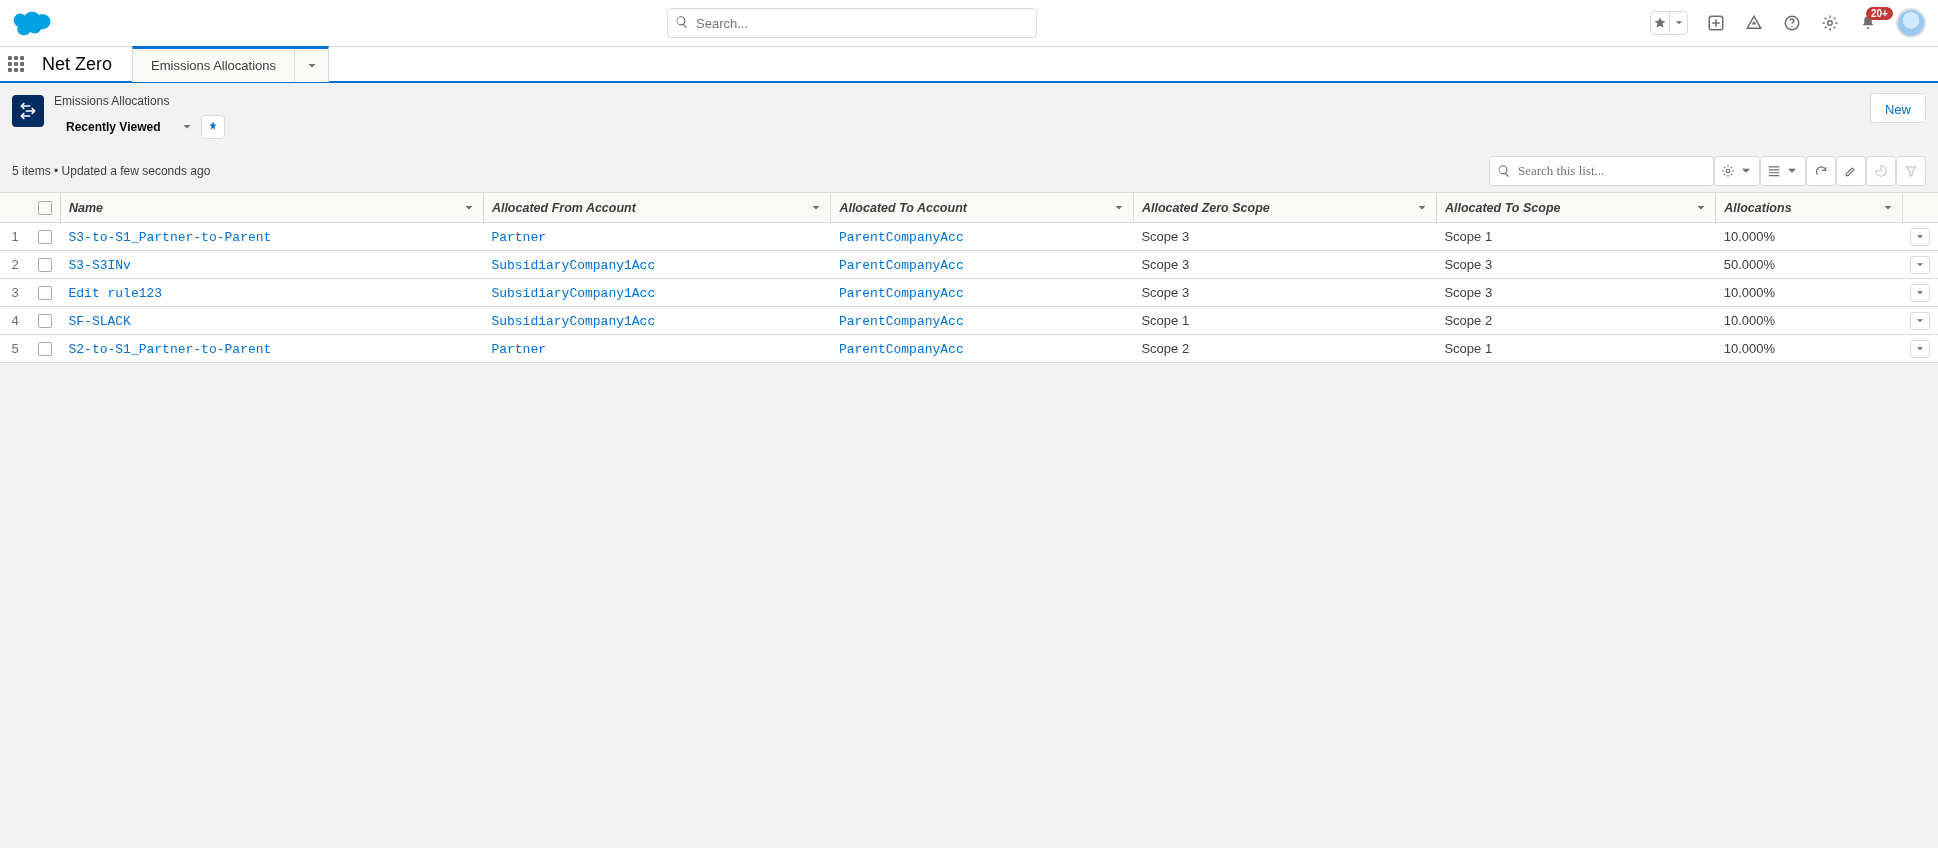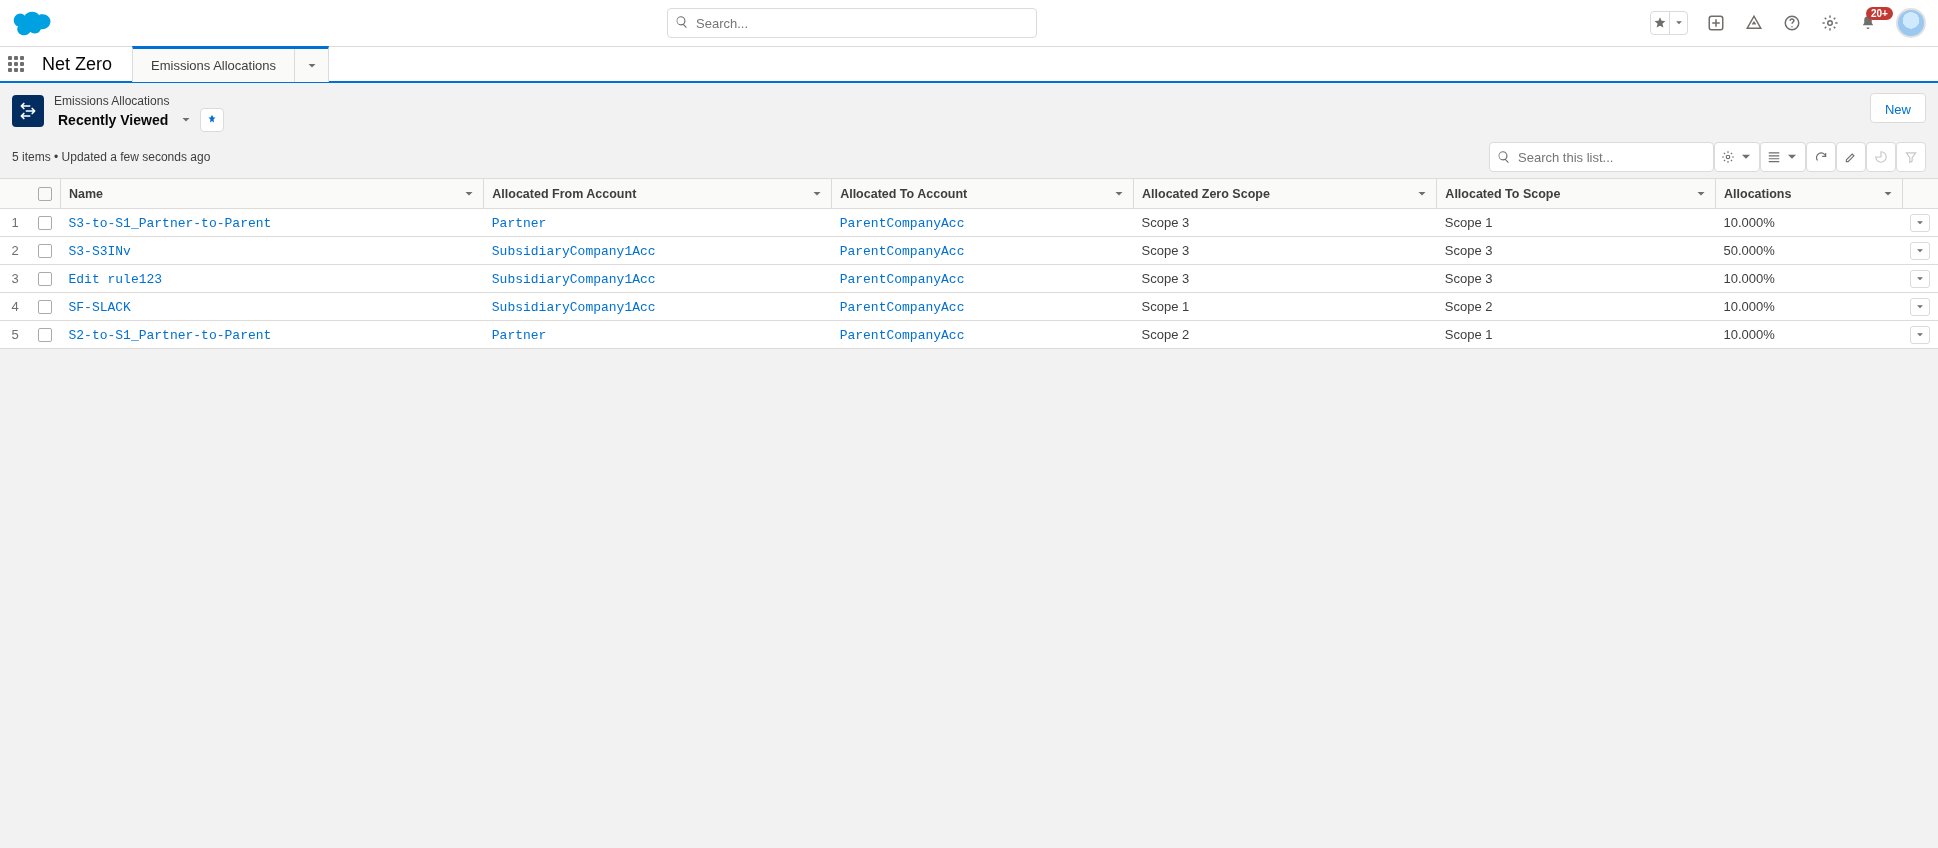--- a/index.html
+++ b/index.html
@@ -46,45 +46,45 @@
   .tab-caret{width:34px;display:flex;align-items:center;justify-content:center;border-left:1px solid var(--border);height:100%;cursor:pointer;}
   .tab-caret svg{width:12px;height:12px;fill:#706e6b;}
 
   
   .page-header{padding:10px 12px 6px;}
   .ph-top{display:flex;align-items:flex-start;gap:10px;}
   .obj-icon{width:32px;height:32px;border-radius:4px;background:#032d60;display:flex;align-items:center;justify-content:center;margin-top:2px;}
   .obj-icon svg{width:20px;height:20px;fill:#fff;}
   .ph-titles small{font-size:12px;color:var(--text);}
   .ph-title-row{display:flex;align-items:center;gap:8px;}
-  .ph-title-row h1{margin:4px;font-size:14px;font-weight:700;color:var(--text-dark);}
+  .ph-title-row h1{margin:12px;font-size:12px;font-weight:700;color:var(--text-dark);}
   .ph-title-row .caret{width:12px;height:12px;fill:#706e6b;cursor:pointer;}
   .pin-btn{width:24px;height:24px;border:1px solid var(--border);background:#fff;border-radius:4px;display:flex;align-items:center;justify-content:center;cursor:pointer;}
   .pin-btn svg{width:12px;height:12px;fill:#0070d2;}
   .ph-actions{margin-left:auto;}
   .btn{border:1px solid var(--border);background:#fff;border-radius:4px;height:30px;padding:8px 14px;cursor:pointer;font-size:13px;color:var(--link);}
   .ph-second{display:flex;align-items:center;margin-top:10px;gap:12px;}
   .meta-text{font-size:12px;color:var(--text);}
-  .list-controls{margin-left:auto;display:flex;align-items:center;}
+  .list-controls{margin-left:auto;display:flex;align-items:center;font-family:Liberation Serif, serif;}
   .list-search{position:relative;width:225px;}
   .list-search input{width:100%;height:30px;border:1px solid var(--border);border-radius:4px;padding:0 8px 0 28px;font-size:13px;color:#706e6b;background:#fff;}
   .list-search svg{position:absolute;left:8px;top:8px;width:14px;height:14px;fill:#706e6b;}
   .ctrl-btn{height:30px;min-width:30px;border:1px solid var(--border);background:#fff;border-radius:4px;display:flex;align-items:center;justify-content:center;cursor:pointer;padding:0 6px;gap:4px;color:#706e6b;}
   .ctrl-btn.disabled{color:#c9c7c5;cursor:default;}
   .ctrl-btn svg{width:14px;height:14px;fill:currentColor;}
   .mini-caret{width:8px;height:8px;}
 
   
   .table{width:100%;border-collapse:collapse;background:#fff;border-top:1px solid var(--border);}
   .table thead th{background:var(--header-bg);border-bottom:1px solid var(--border);border-right:1px solid var(--border);height:30px;text-align:left;padding:0 8px;font-weight:700;color:var(--text);font-size:12.5px;position:relative;}
   .table tbody td{border-bottom:1px solid var(--border);height:28px;padding:0 8px;font-size:13px;}
   .row-num{width:30px;text-align:center;color:#706e6b;font-size:12px;}
   .chk-cell{width:30px;text-align:center;}
   .chk{width:14px;height:14px;border:1px solid #adabaa;border-radius:2px;display:inline-block;cursor:pointer;vertical-align:middle;}
-  .th-inner{display:flex;align-items:center;justify-content:space-between;}
+  .th-inner{display:flex;align-items:center;justify-content:space-between;font-style:italic;}
   .th-caret{width:12px;height:12px;fill:#706e6b;}
   .action-cell{width:28px;text-align:center;}
   .row-menu{width:20px;height:18px;border:1px solid var(--border);border-radius:3px;display:inline-flex;align-items:center;justify-content:center;cursor:pointer;background:#fff;}
   .row-menu svg{width:10px;height:10px;fill:#706e6b;}
   .table thead th.row-num,.table thead th.action-cell{border-right:none;}
 </style>
 </head>
 <body>
 
 <div class="global-header">

